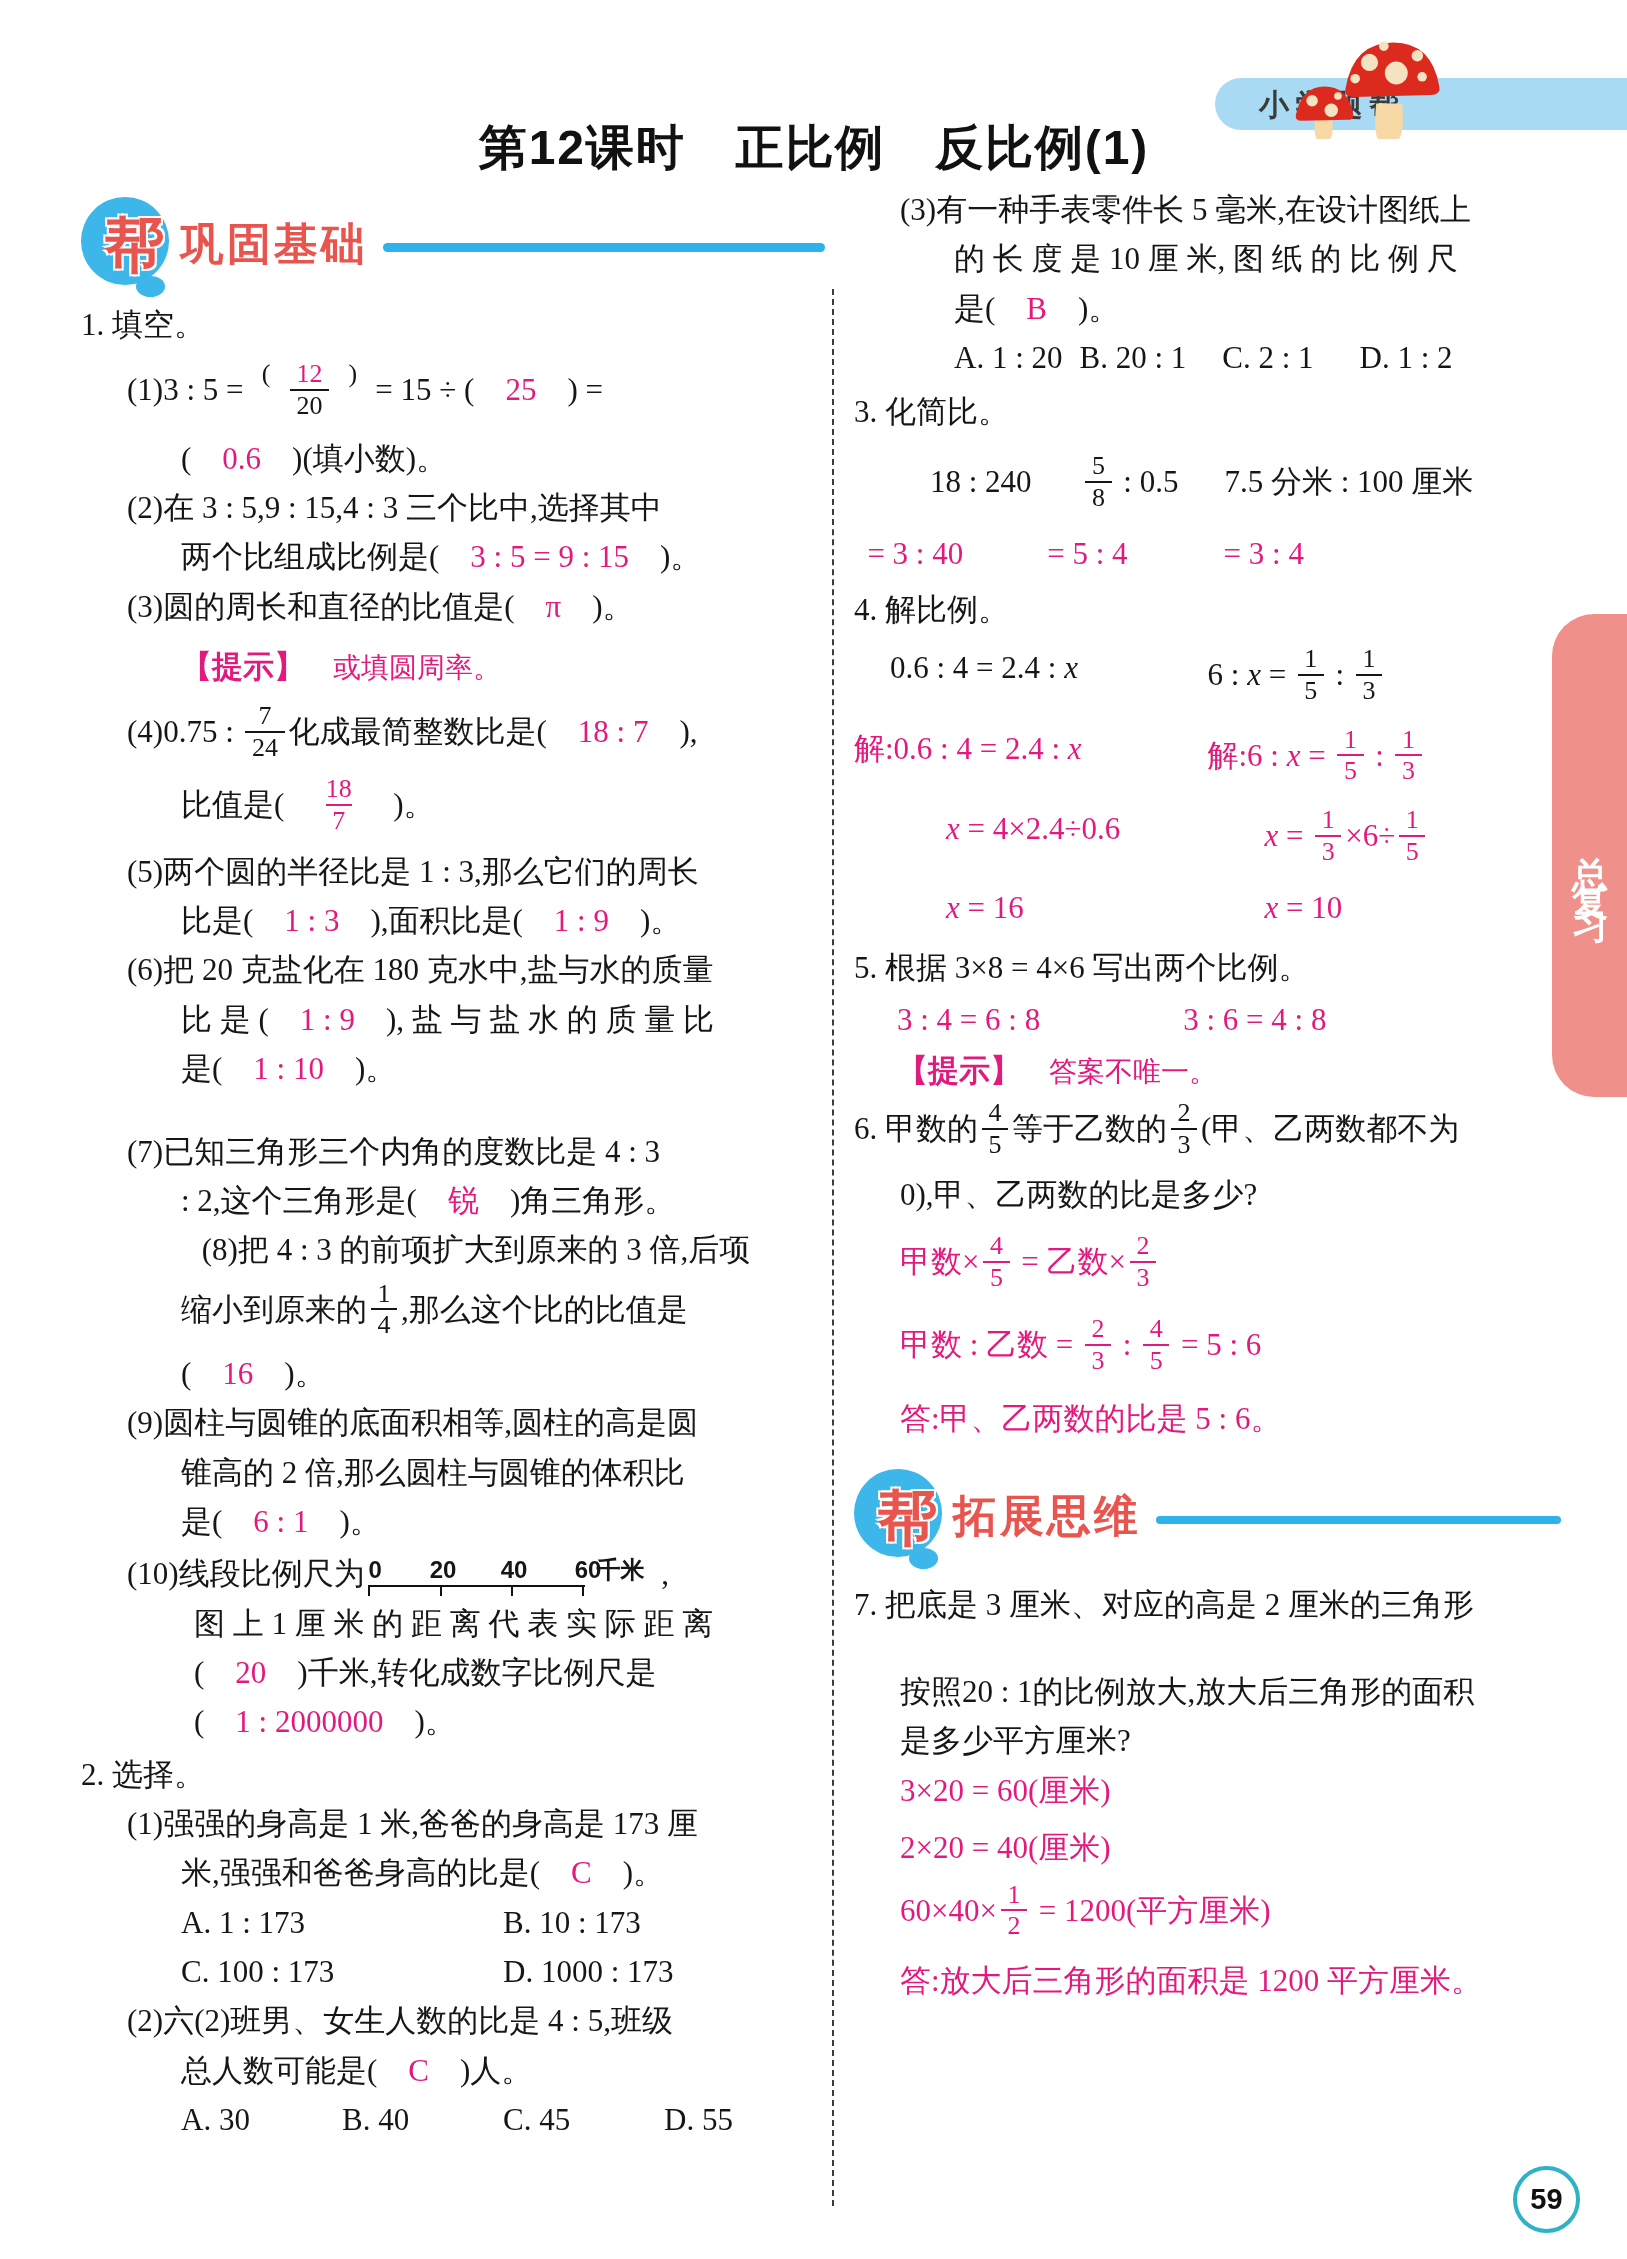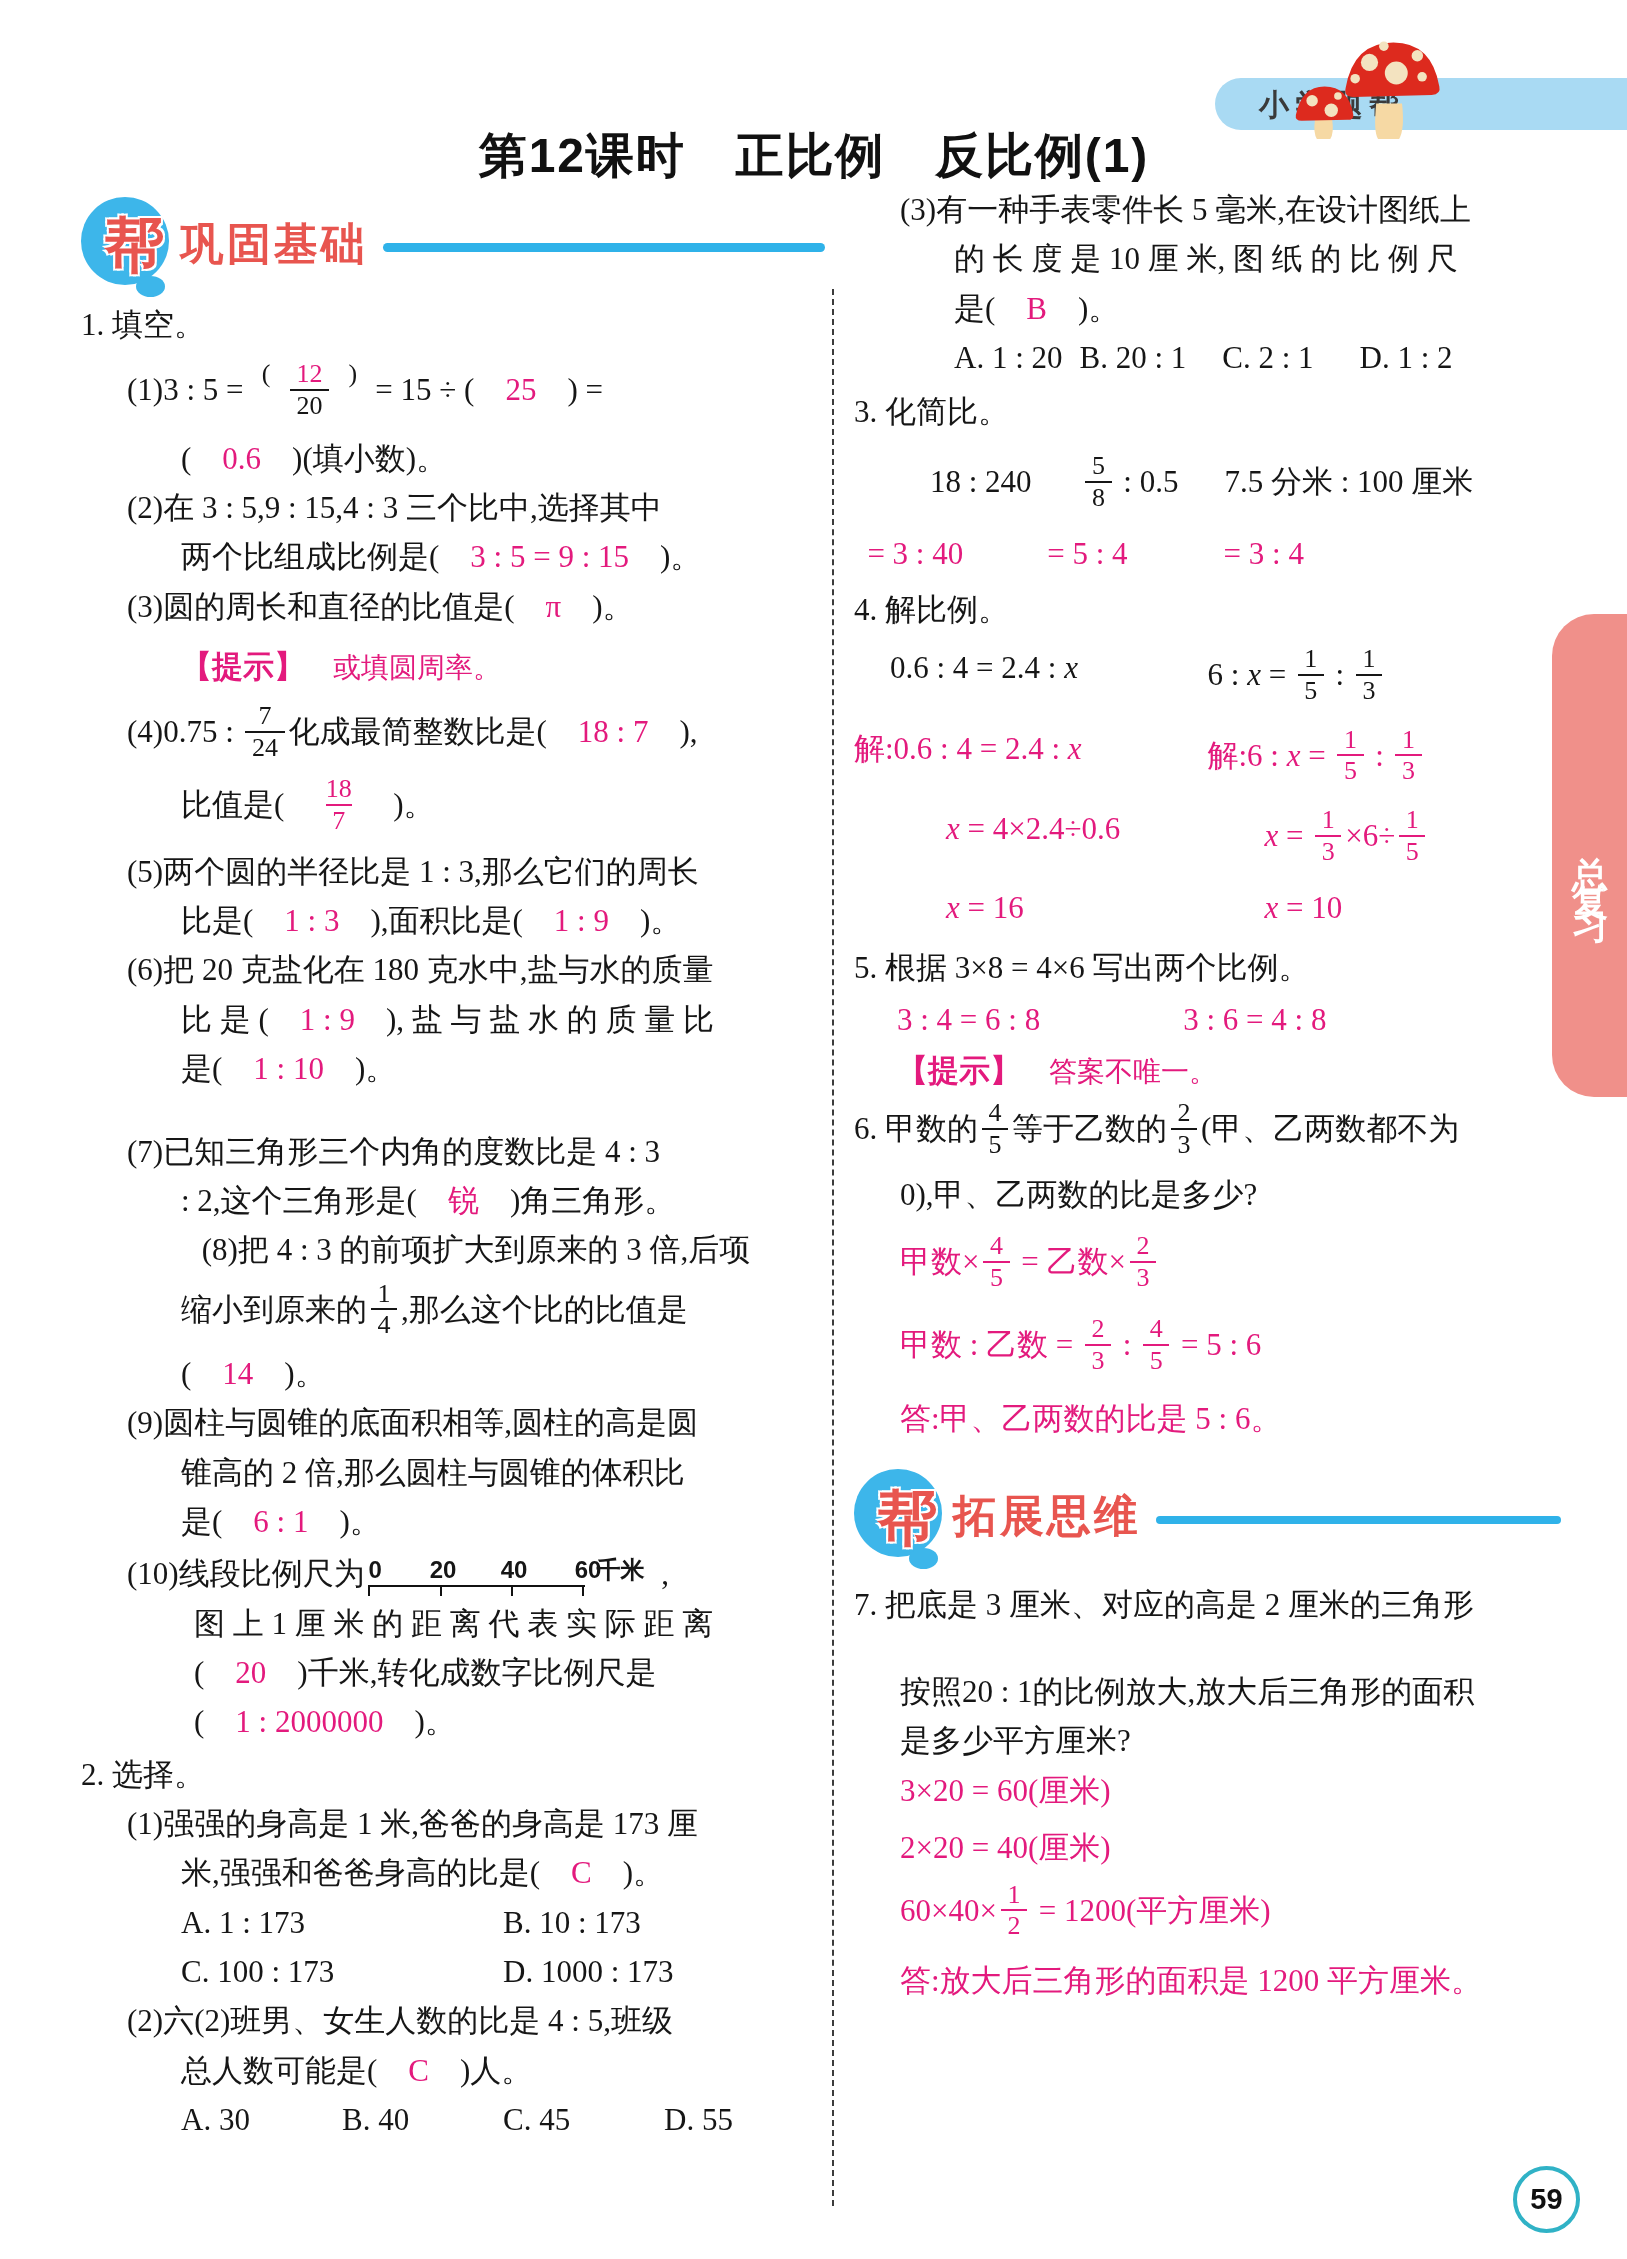--- a/index.html
+++ b/index.html
@@ -6,21 +6,21 @@
   .page{position:relative;width:1628px;height:2260px;background:#ffffff;margin:0 auto;overflow:hidden;
         font-family:"Liberation Serif","DejaVu Serif",serif;color:#161616;font-size:31px;line-height:1.5;}
 
   
   .logo-banner{position:absolute;top:78px;right:0;width:413px;height:52px;background:#a9daf3;
                border-radius:27px 0 0 27px;display:flex;align-items:center;}
   .logo-text{font-family:"Liberation Sans","DejaVu Sans",sans-serif;font-weight:700;font-size:30px;
              color:#3a3a3a;letter-spacing:6.7px;padding-left:44px;}
   .mushrooms{position:absolute;top:29px;right:177px;width:163px;height:110px;z-index:2;}
 
-  .page-title{position:absolute;top:120px;left:0;width:100%;text-align:center;
+  .page-title{position:absolute;top:112px;left:0;width:100%;text-align:center;
               font-family:"Liberation Sans","DejaVu Sans",sans-serif;font-weight:900;
               font-size:48px;letter-spacing:1.9px;color:#111;}
 
   
   .col-left{position:absolute;left:81px;top:191px;width:744px;}
   .col-right{position:absolute;left:854px;top:184px;width:707px;}
   .divider{position:absolute;left:832px;top:289px;height:1917px;border-left:2.4px dashed #3c3c3c;}
 
   
   .badge{display:flex;align-items:center;height:98px;margin:3.8px 0 9.6px 0;}
@@ -136,21 +136,21 @@
         <div class="line" style="padding-left: 46px;"><span class="seg">(6)把 20 克盐化在 180 克水中,盐与水的质量</span></div>
         <div class="line" style="padding-left: 100px;"><span class="seg">比 是 (　</span><span class="seg pk">1 : 9</span><span class="seg">　), 盐 与 盐 水 的 质 量 比</span></div>
         <div class="line" style="padding-left: 100px;"><span class="seg">是(　</span><span class="seg pk">1 : 10</span><span class="seg">　)。</span></div>
         <div class="line" style="padding-left: 46px; margin-top: 36px;"><span class="seg">(7)已知三角形三个内角的度数比是 4 : 3</span></div>
         <div class="line" style="padding-left: 100px;"><span class="seg">: 2,这个三角形是(　</span><span class="seg pk">锐</span><span class="seg">　)角三角形。</span></div>
         <div class="line" style="padding-left: 46px; text-align: center;"><span class="seg">(8)把 4 : 3 的前项扩大到原来的 3 倍,后项</span></div>
         <div class="line" style="padding-left: 100px; margin-top: 5.7px;"><span class="seg">缩小到原来的</span><span class="frac">
             <span class="fr-num"><span class="seg">1</span></span>
             <span class="fr-den"><span class="seg">4</span></span>
           </span><span class="seg">,那么这个比的比值是</span></div>
-        <div class="line" style="padding-left: 100px; margin-top: 5.7px;"><span class="seg">(　</span><span class="seg pk">14</span><span class="seg">　)。</span></div>
+        <div class="line" style="padding-left: 100px; margin-top: 5.7px;"><span class="seg">(　</span><span class="seg pk">16</span><span class="seg">　)。</span></div>
         <div class="line" style="padding-left: 46px;"><span class="seg">(9)圆柱与圆锥的底面积相等,圆柱的高是圆</span></div>
         <div class="line" style="padding-left: 100px;"><span class="seg">锥高的 2 倍,那么圆柱与圆锥的体积比</span></div>
         <div class="line" style="padding-left: 100px;"><span class="seg">是(　</span><span class="seg pk">6 : 1</span><span class="seg">　)。</span></div>
         <div class="line" style="padding-left: 46px; margin-top: 5.7px;"><span class="seg">(10)线段比例尺为</span><span class="ruler"><span class="r-labels">
               <span class="r-lab first" style="left: 0px;">0</span>
               <span class="r-lab" style="left: 72px;">20</span>
               <span class="r-lab" style="left: 143px;">40</span>
               <span class="r-lab" style="left: 217px;">60</span>
               <span class="r-unit" style="left: 228px;">千米</span>
             </span><span class="r-line">

